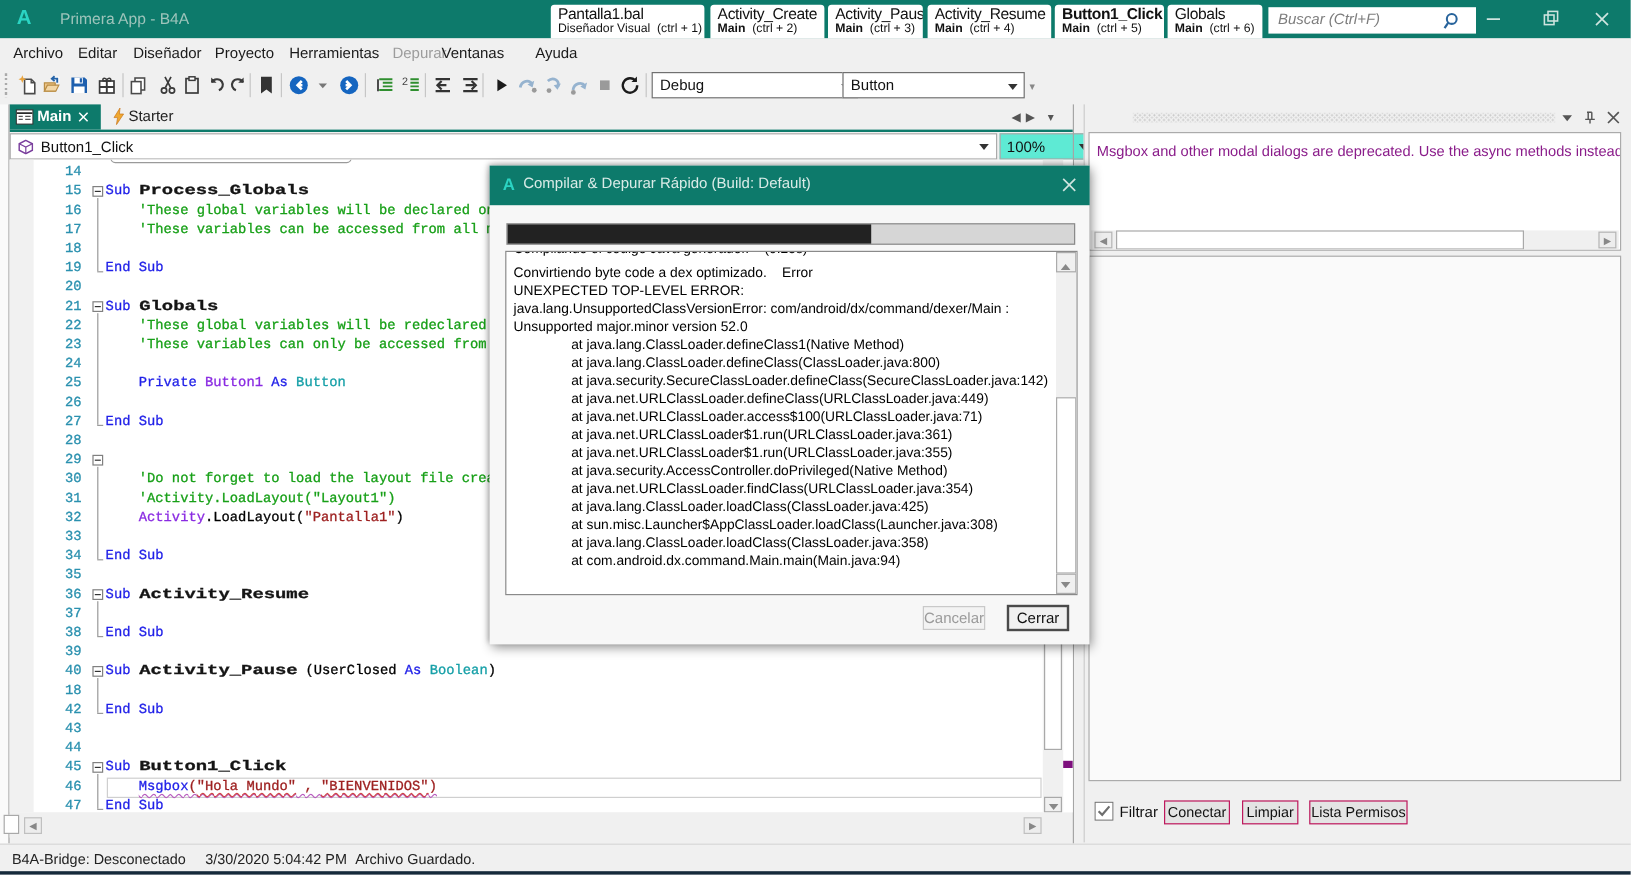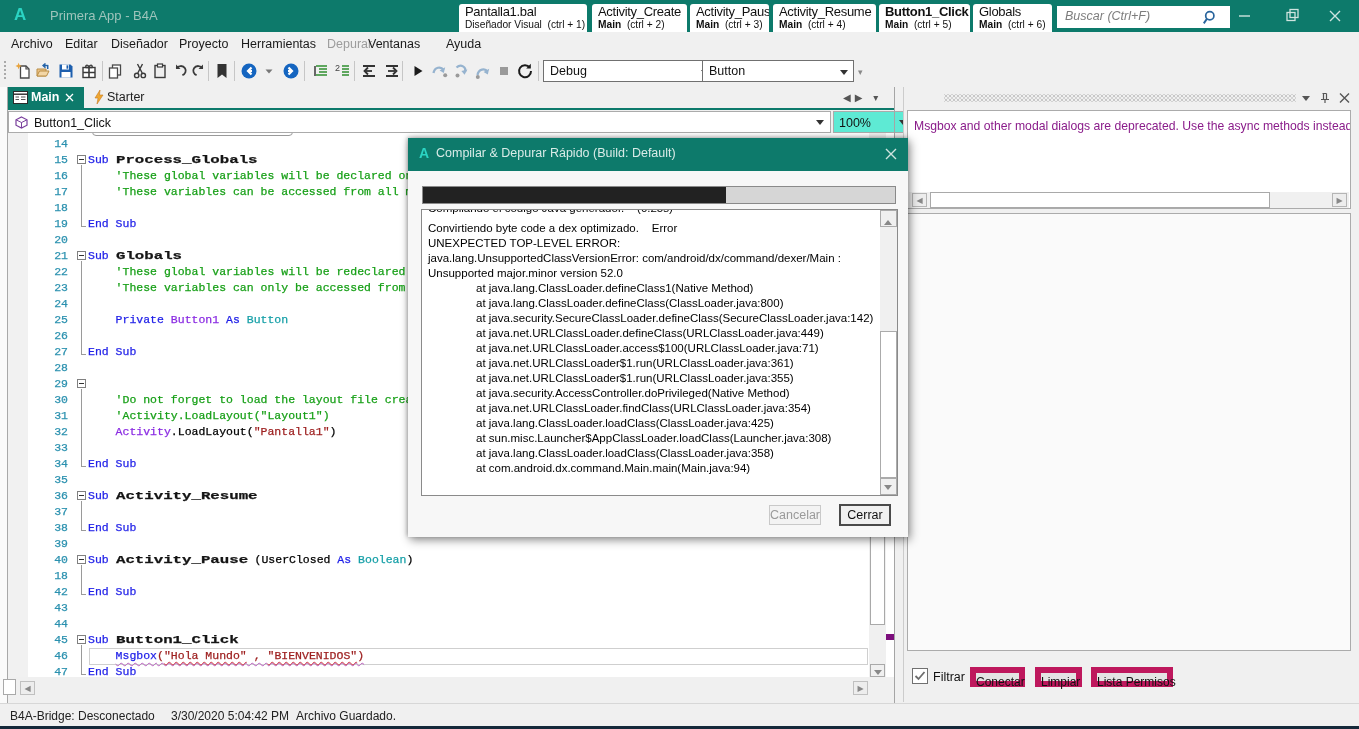--- a/index.html
+++ b/index.html
@@ -63,21 +63,21 @@
 #hleft {position:absolute;left:20px;top:681px;width:15px;height:14px;background:#ededed;border:1px solid #c0c0c0;color:#888;font-size:8px;text-align:center;line-height:13px}
 #hright {position:absolute;left:853px;top:681px;width:15px;height:14px;background:#ededed;border:1px solid #c0c0c0;color:#888;font-size:8px;text-align:center;line-height:13px}
 
 #logpanel {position:absolute;left:903px;top:87px;width:450px;height:615px;background:#f0f0f0;border-left:1px solid #cccccc}
 #loghdr {position:absolute;left:910px;top:108px;font-size:17px;color:#a21caf}
 #logdots {position:absolute;left:944px;top:94px;width:352px;height:8px;background-image:radial-gradient(#c6c6c6 0.7px,transparent 1px),radial-gradient(#d2d2d2 0.7px,transparent 1px);background-size:4px 4px,4px 4px;background-position:0 0,2px 2px}
 #logbox1 {position:absolute;left:907px;top:110px;width:444px;height:99px;background:#fff;border:1px solid #ababab;overflow:hidden}
 #logmsg {position:absolute;left:6px;top:8px;font-size:12.2px;color:#8a1c8a;white-space:nowrap}
 #lhsb {position:absolute;left:1px;top:81px;width:440px;height:16px;background:#f0f0f0}
 #logbox2 {position:absolute;left:907px;top:213px;width:444px;height:438px;background:#fafafa;border:1px solid #ababab}
-.wbtn {position:absolute;height:20px;background:#e4e4e4;border:6px solid #be185d;font-size:12px;color:#111;text-align:center;line-height:18px;white-space:nowrap}
+.wbtn {position:absolute;height:20px;background:#e4e4e4;border:1px solid #be185d;font-size:12px;color:#111;text-align:center;line-height:18px;white-space:nowrap}
 
 #statusbar {position:absolute;left:0;top:703px;width:1359px;height:23px;background:#f0f0f0;border-top:1px solid #d7d7d7}
 .st1 {position:absolute;top:5px;font-size:12px;color:#222}
 #navybar {position:absolute;left:0;top:726px;width:1359px;height:3px;background:#15293a}
 
 #dialog {position:absolute;left:408px;top:138px;width:500px;height:399px;background:#f7f7f7;box-shadow:2px 3px 9px rgba(0,0,0,.45), -1px -1px 4px rgba(0,0,0,.25)}
 #dtitle {position:absolute;left:0;top:0;width:500px;height:33px;background:#0d7a6b}
 #dprog {position:absolute;left:14px;top:48px;width:474px;height:18px;background:#d6d6d6;border:1px solid #8a8a8a}
 #dprogf {position:absolute;left:0;top:0;width:303px;height:16px;background:#222}
 #dtext {position:absolute;left:13px;top:71px;width:477px;height:287px;background:#fff;border:1px solid #8a8a8a;overflow:hidden}

